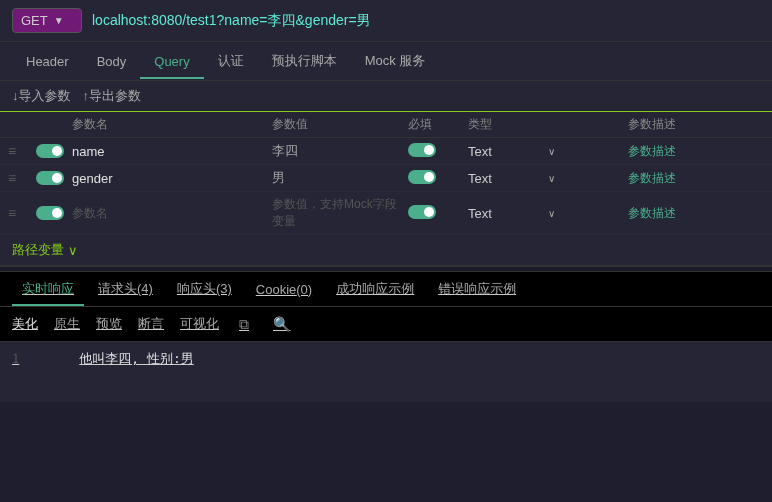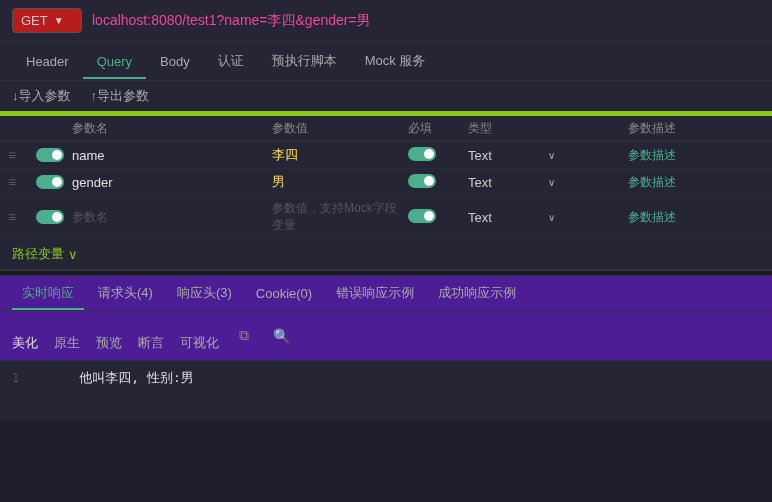--- a/index.html
+++ b/index.html
@@ -16,40 +16,40 @@
     
     .url-bar {
       display: flex;
       align-items: center;
       background: #252535;
       padding: 8px 12px;
       gap: 10px;
       border-bottom: 1px solid #333;
     }
     .method-select {
-      background: #b91c1c;
+      background: #701a75;
       color: #ccc;
       border: 1px solid #555;
       border-radius: 4px;
       padding: 4px 8px;
       font-size: 13px;
       display: flex;
       align-items: center;
       gap: 6px;
       cursor: pointer;
       min-width: 70px;
     }
     .method-select span { color: #ccc; }
     .chevron { font-size: 10px; color: #aaa; }
     .url-input {
       flex: 1;
       background: transparent;
       border: none;
       outline: none;
-      color: #ec4899;
+      color: #5eead4;
       font-size: 14px;
     }
 
     
     .tabs-row {
       display: flex;
       align-items: center;
       background: #252535;
       padding: 0 12px;
       border-bottom: 1px solid #333;
@@ -71,22 +71,22 @@
       height: 2px;
       background: #4caf8c;
     }
 
     
     .action-bar {
       display: flex;
       align-items: center;
       background: #252535;
       padding: 6px 12px;
-      gap: 20px;
-      border-bottom: 5px solid #84cc16;
+      gap: 12px;
+      border-bottom: 1px solid #84cc16;
     }
     .action-btn {
       color: #aaa;
       cursor: pointer;
       font-size: 13px;
       display: flex;
       align-items: center;
       gap: 4px;
     }
 
@@ -128,21 +128,21 @@
       content: '';
       position: absolute;
       right: 2px;
       top: 2px;
       width: 10px;
       height: 10px;
       border-radius: 50%;
       background: white;
     }
     .param-name { color: #e0e0e0; }
-    .param-value { color: #fde047; }
+    .param-value { color: #a3a3a3; }
     .param-placeholder { color: #555; font-size: 12px; }
     .param-type-cell {
       display: flex;
       align-items: center;
       gap: 4px;
       color: #ccc;
     }
     .param-desc { color: #4caf8c; font-size: 12px; }
 
     
@@ -160,21 +160,22 @@
     
     .section-divider {
       height: 6px;
       background: #1a1a28;
       border-top: 1px solid #333;
       border-bottom: 1px solid #333;
     }
 
     
     .response-section {
-      background: #4c1d95;
+      background: #000000;
+      text-decoration: underline;
     }
     .response-tabs {
       display: flex;
       align-items: center;
       padding: 0 12px;
       border-bottom: 1px solid #333;
       gap: 4px;
     }
     .resp-tab {
       padding: 8px 10px;
@@ -200,21 +201,20 @@
       align-items: center;
       padding: 4px 12px;
       gap: 16px;
       border-bottom: 1px solid #333;
     }
     .sub-tab {
       color: #aaa;
       cursor: pointer;
       font-size: 13px;
       padding: 4px 0;
-      margin-top: 15px;
     }
     .sub-tab.active { color: #e0e0e0; }
 
     
     .response-body {
       padding: 8px 12px;
       background: #252535;
       min-height: 60px;
     }
     .line-number {
@@ -244,22 +244,22 @@
 <div class="url-bar">
   <div class="method-select">
     <span>GET</span>
     <span class="chevron">▼</span>
   </div>
   <input class="url-input" type="text" value="localhost:8080/test1?name=李四&amp;gender=男" style="">
 </div>
 
 <div class="tabs-row">
   <div class="tab-item">Header</div>
+  <div class="tab-item">Body</div>
   <div class="tab-item active">Query</div>
-  <div class="tab-item">Body</div>
   <div class="tab-item">认证</div>
   <div class="tab-item">预执行脚本</div>
   <div class="tab-item">Mock 服务</div>
 </div>
 
 <div class="action-bar">
   <div class="action-btn">↓导入参数</div>
   <div class="action-btn">↑导出参数</div>
 </div>
 
@@ -332,24 +332,24 @@
     <div class="resp-tab">
       <span>请求头</span><span>(4)</span>
     </div>
     <div class="resp-tab">
       <span>响应头</span><span>(3)</span>
     </div>
     <div class="resp-tab">
       <span>Cookie</span><span>(0)</span>
     </div>
     <div class="resp-tab">
+      <span>成功响应示例</span>
+    </div>
+    <div class="resp-tab">
       <span>错误响应示例</span>
-    </div>
-    <div class="resp-tab">
-      <span>成功响应示例</span>
     </div>
   </div>
 
   <div class="response-sub-tabs">
     <div class="sub-tab active">美化</div>
     <div class="sub-tab">原生</div>
     <div class="sub-tab">预览</div>
     <div class="sub-tab">断言</div>
     <div class="sub-tab">可视化</div>
     <div class="icon-btn">⧉</div>

